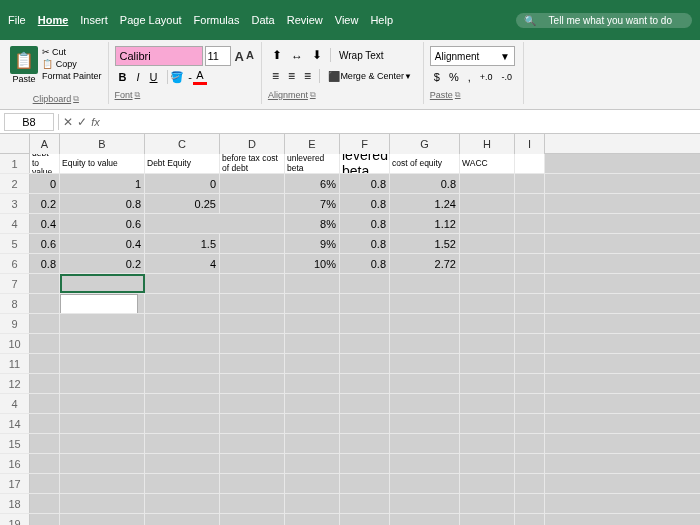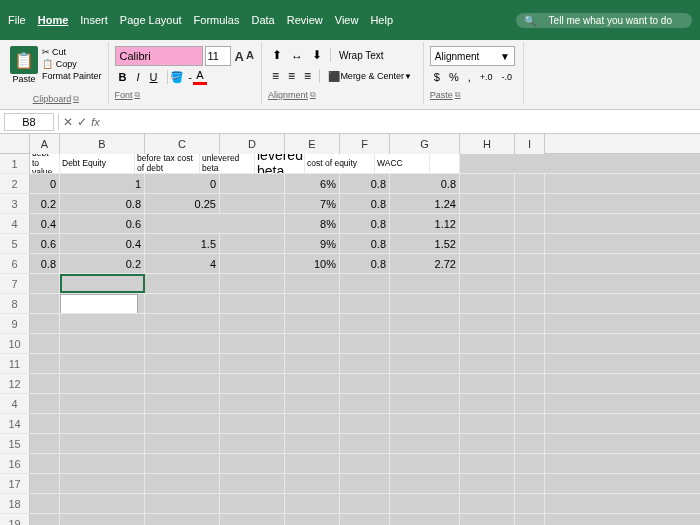--- a/index.html
+++ b/index.html
@@ -480,20 +480,21 @@
     <div class="col-header col-f">F</div>
     <div class="col-header col-g">G</div>
     <div class="col-header col-h">H</div>
     <div class="col-header col-i">I</div>
   </div>
 
   <div class="grid-body" id="grid-body">
   <div class="grid-row">
         <div class="row-num">1</div>
         <div class="cell col-a header-cell" style="font-size: 8.5px; white-space: normal; line-height: 1.1; padding: 1px 2px;">debt to value</div>
+        <div class="cell col-b header-cell" style="font-size: 8.5px; white-space: normal; line-height: 1.1; padding: 1px 2px;">Equity to value</div>
         <div class="cell col-c header-cell" style="font-size: 8.5px; white-space: normal; line-height: 1.1; padding: 1px 2px;">Debt Equity</div>
         <div class="cell col-d header-cell" style="font-size: 8.5px; white-space: normal; line-height: 1.1; padding: 1px 2px;">before tax cost of debt</div>
         <div class="cell col-e header-cell" style="font-size: 8.5px; white-space: normal; line-height: 1.1; padding: 1px 2px;">unlevered beta</div>
         <div class="cell col-f header-cell" style="font-size: 14px; white-space: normal; line-height: 1.1; padding: 1px 2px;">levered beta</div>
         <div class="cell col-g header-cell" style="font-size: 8.5px; white-space: normal; line-height: 1.1; padding: 1px 2px;">cost of equity</div>
         <div class="cell col-h header-cell" style="font-size: 8.5px; white-space: normal; line-height: 1.1; padding: 1px 2px;">WACC</div>
         <div class="cell col-i header-cell" style="font-size: 8.5px; white-space: normal; line-height: 1.1; padding: 1px 2px;"></div>
       </div>
       <div class="grid-row">
         <div class="row-num">2</div>

